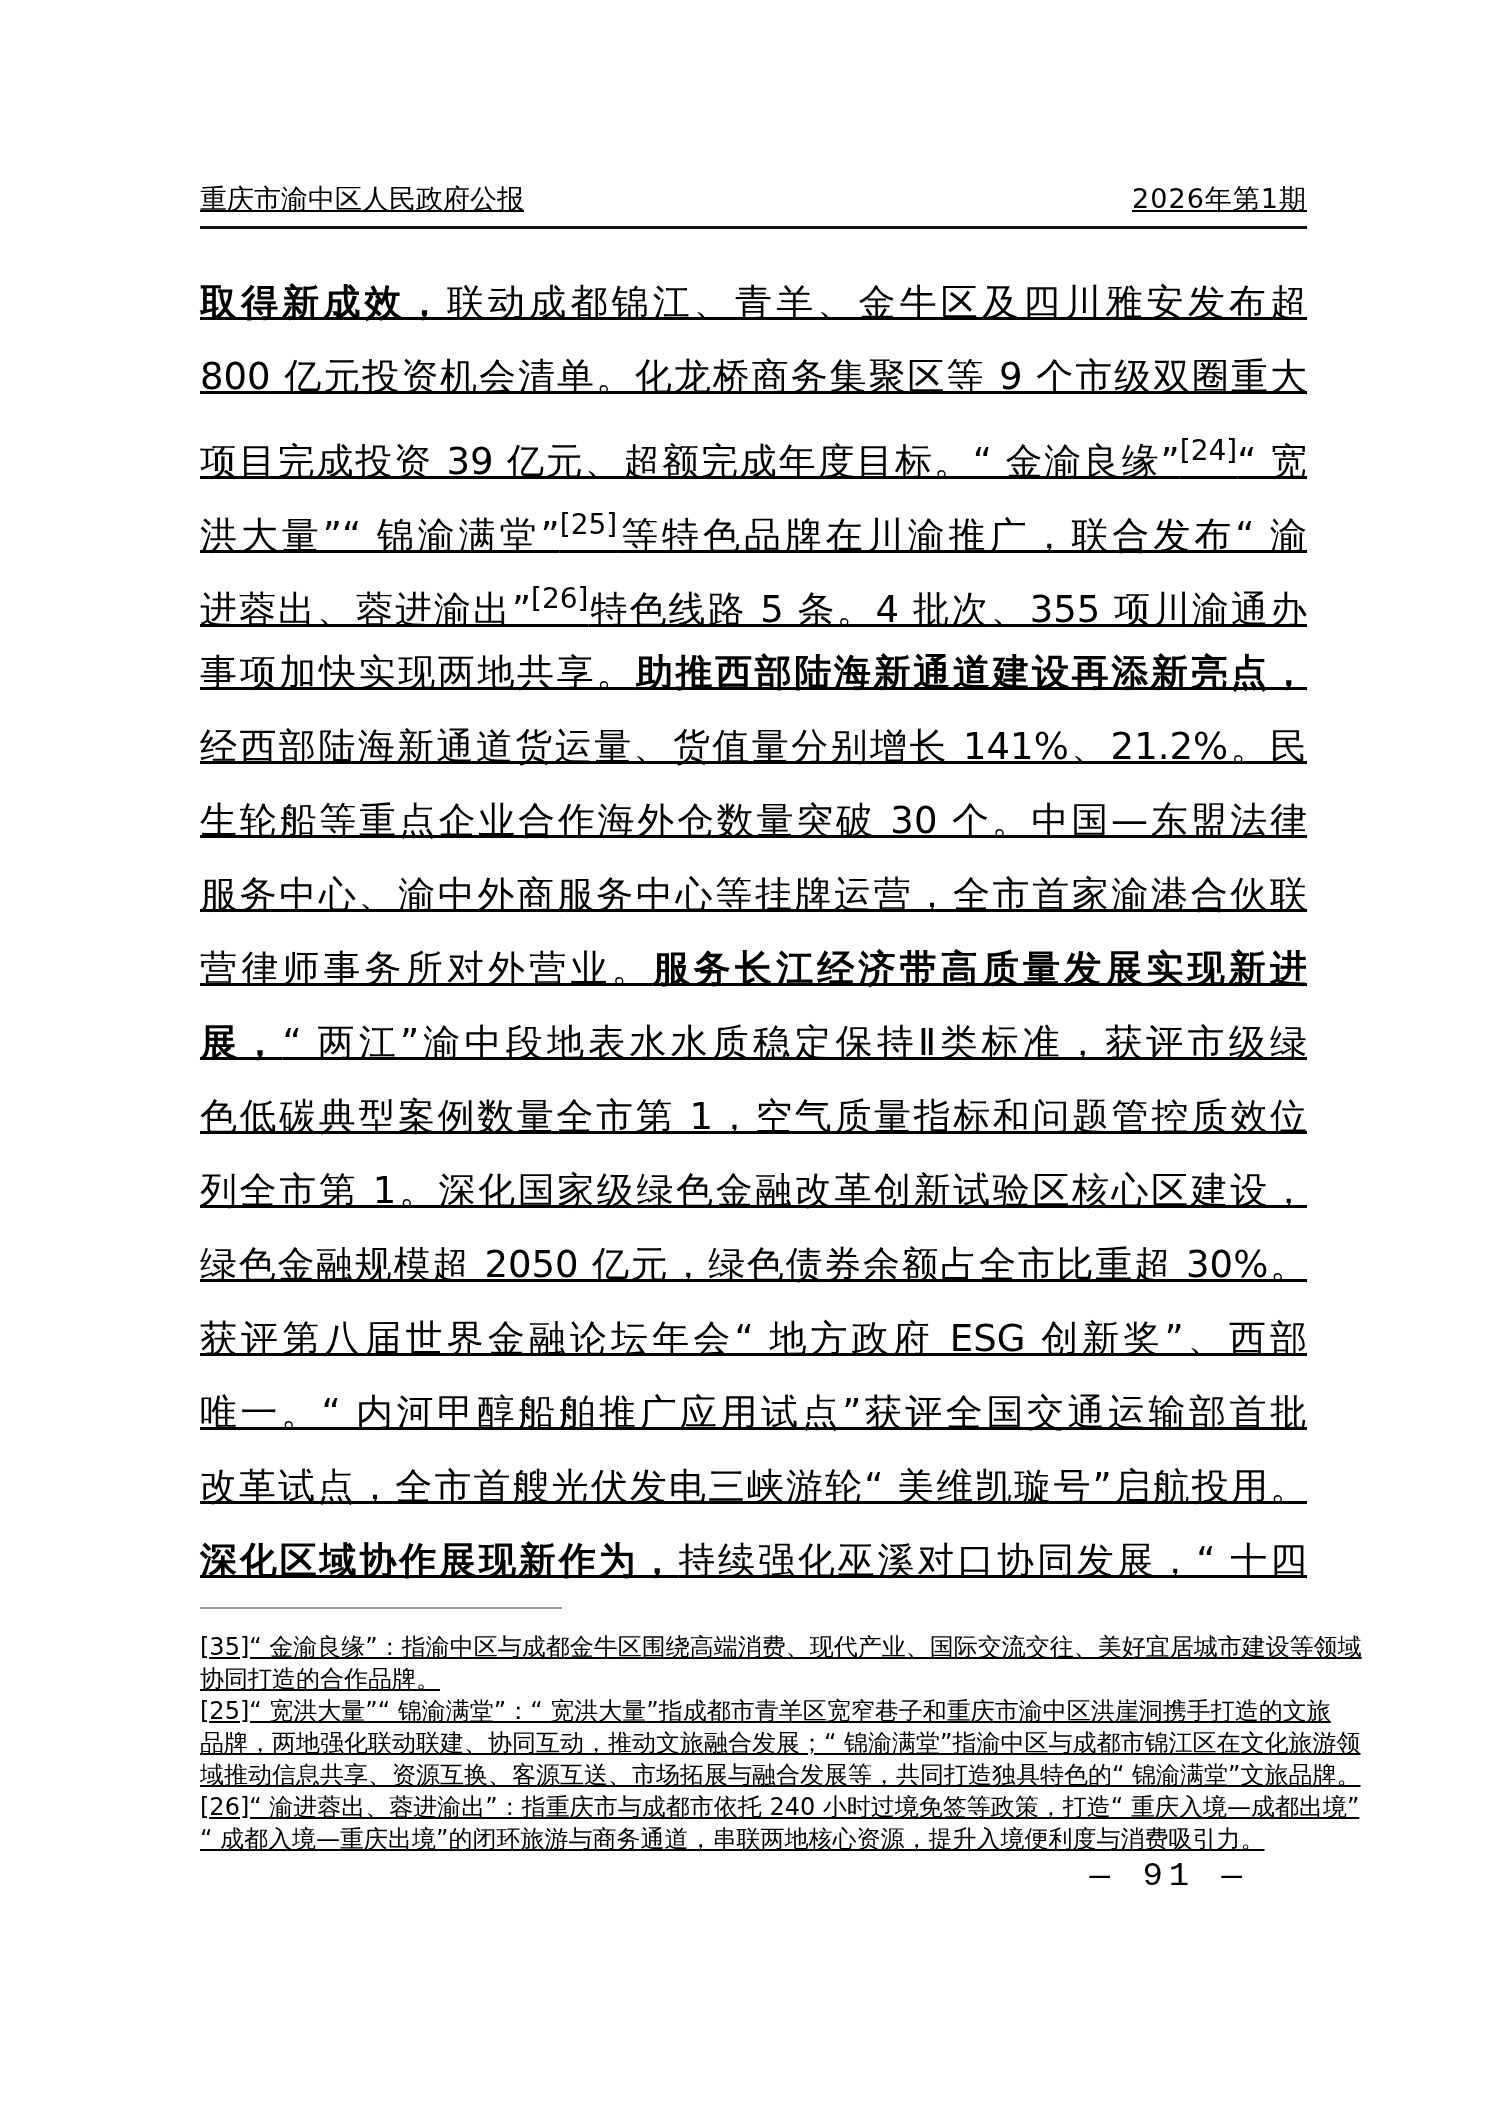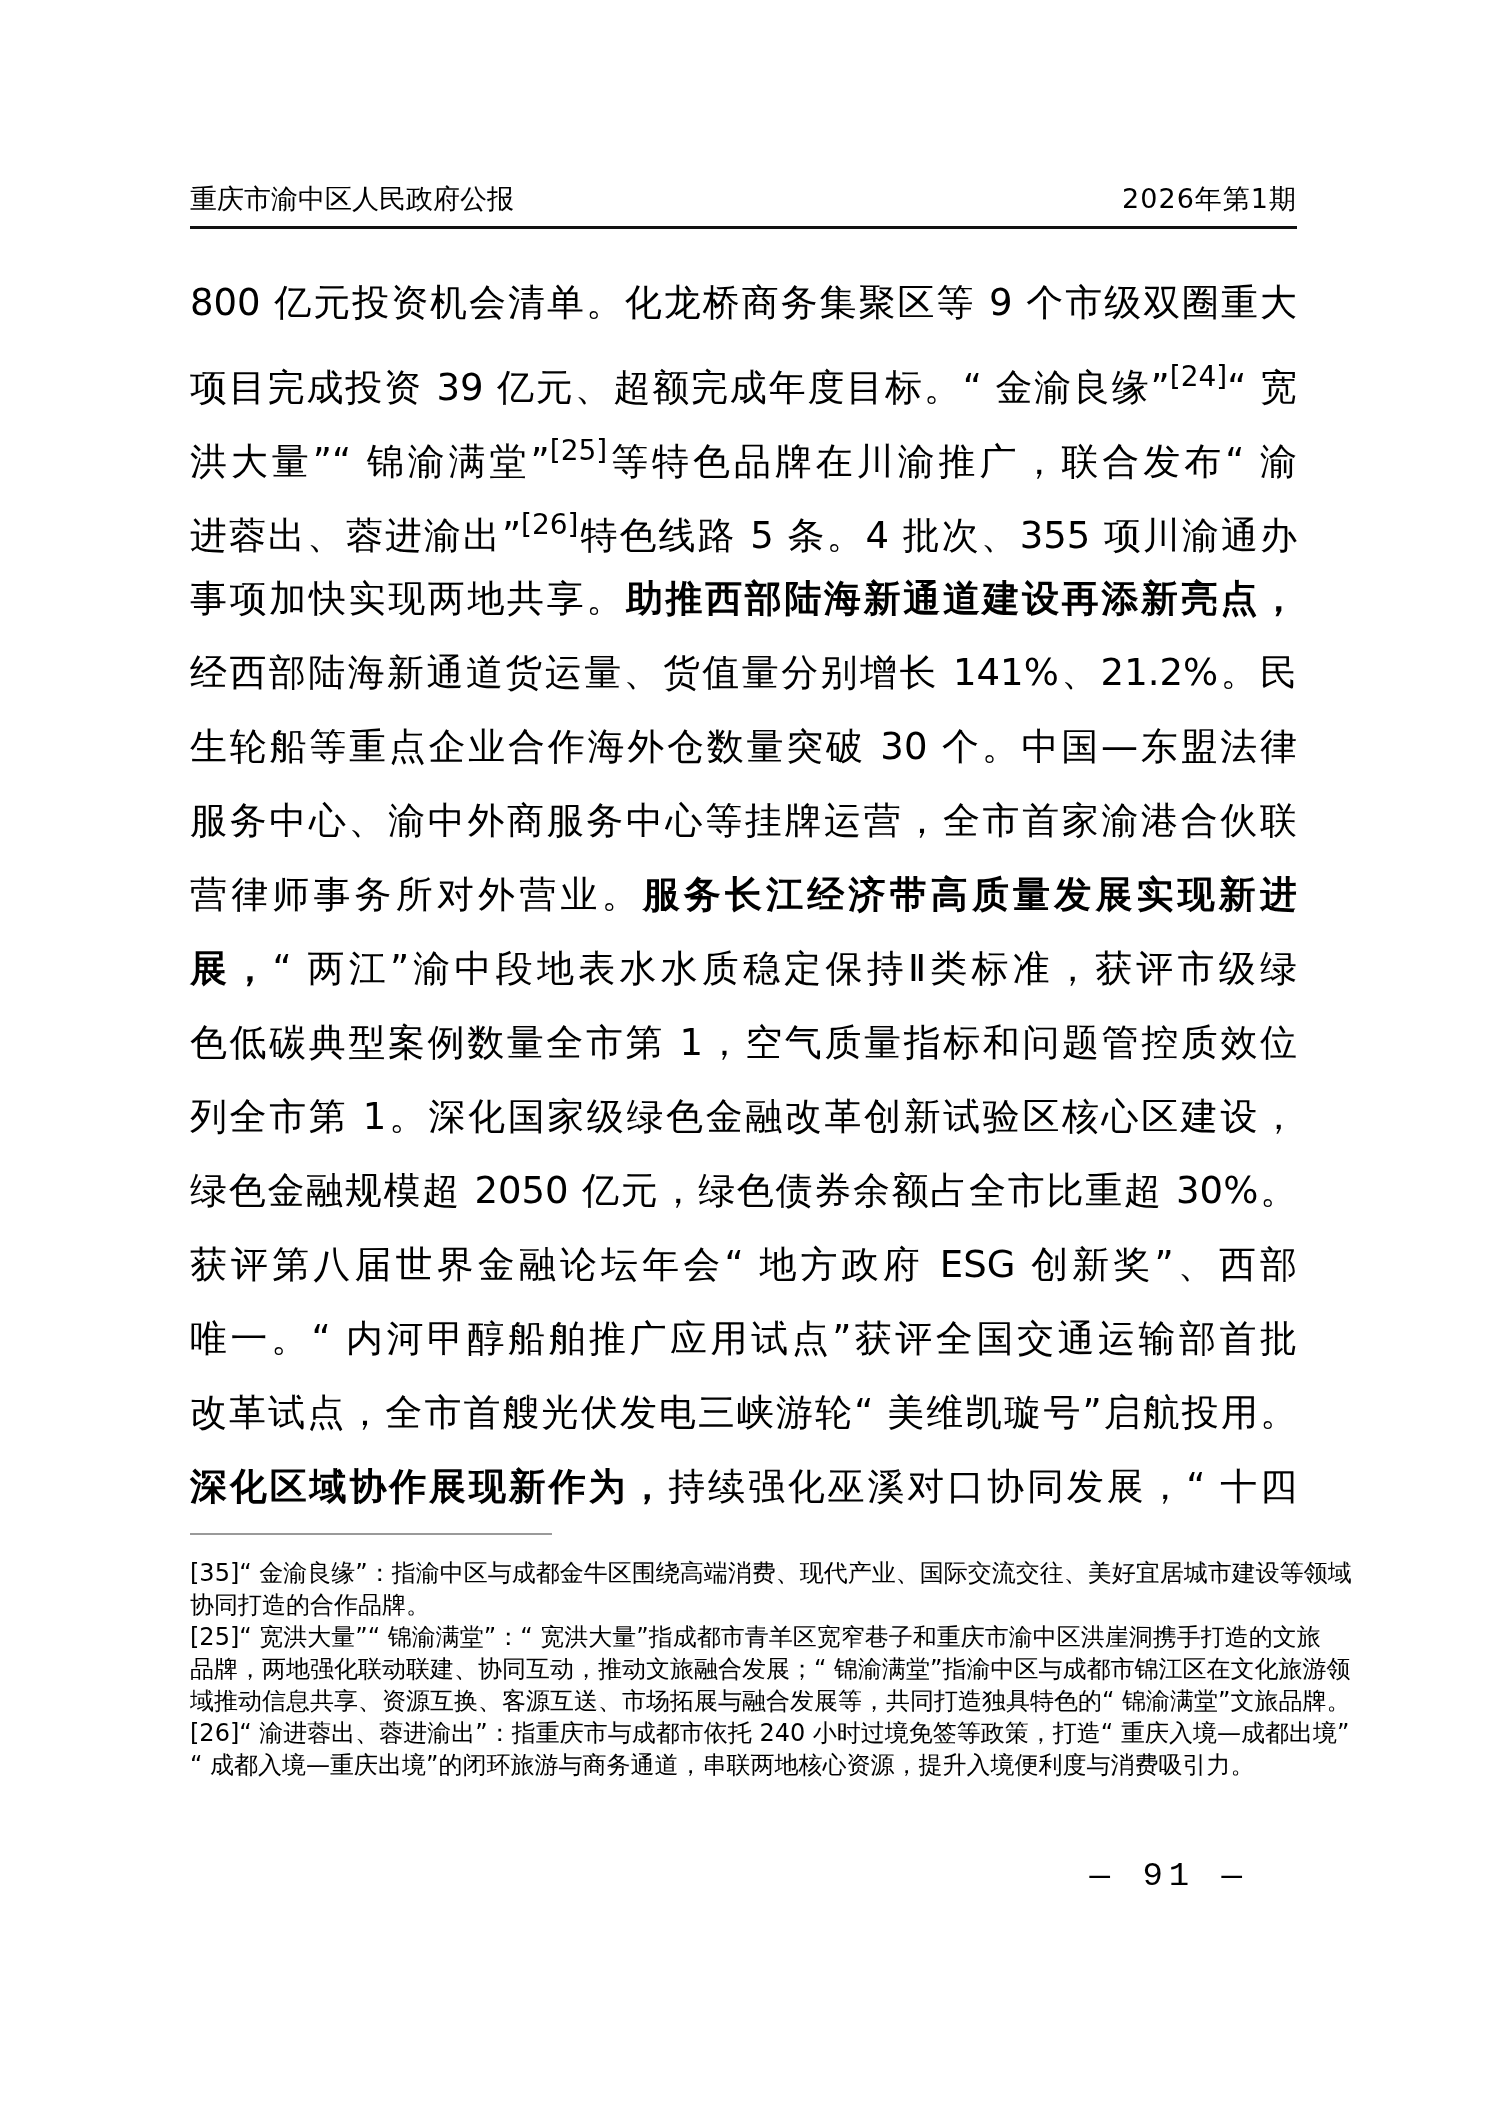--- a/index.html
+++ b/index.html
@@ -8,23 +8,24 @@
     width: 1488px;
     height: 2104px;
     margin: 0 auto;
     background: #ffffff;
     color: #000000;
     font-family: "DejaVu Sans", serif;
     overflow: hidden;
   }
   .content {
     position: absolute;
-    left: 190px;
+    left: 200px;
     top: 0;
     width: 1107px;
+    text-decoration: underline;
   }
   .header-row {
     margin-top: 182px;
     display: flex;
     justify-content: space-between;
     align-items: flex-end;
     font-size: 27px;
     line-height: 34px;
     padding-bottom: 10px;
     border-bottom: 3px solid #111111;
@@ -79,20 +80,21 @@
 
 <div class="page">
   <div class="content">
 
     <div class="header-row">
       <span>重庆市渝中区人民政府公报</span>
       <span class="header-issue">2026年第1期</span>
     </div>
 
     <div class="body-block">
+        <div class="body-line"><span class="bold">取得新成效，</span><span>联动成都锦江、青羊、金牛区及四川雅安发布超</span></div>
         <div class="body-line"><span>800 亿元投资机会清单。化龙桥商务集聚区等 9 个市级双圈重大</span></div>
         <div class="body-line"><span>项目完成投资 39 亿元、超额完成年度目标。“ 金渝良缘”</span><span class="sup">[24]</span><span>“ 宽</span></div>
         <div class="body-line"><span>洪大量”“ 锦渝满堂”</span><span class="sup">[25]</span><span>等特色品牌在川渝推广，联合发布“ 渝</span></div>
         <div class="body-line"><span>进蓉出、蓉进渝出”</span><span class="sup">[26]</span><span>特色线路 5 条。4 批次、355 项川渝通办</span></div>
         <div class="body-line"><span>事项加快实现两地共享。</span><span class="bold">助推西部陆海新通道建设再添新亮点，</span></div>
         <div class="body-line"><span>经西部陆海新通道货运量、货值量分别增长 141%、21.2%。民</span></div>
         <div class="body-line"><span>生轮船等重点企业合作海外仓数量突破 30 个。中国—东盟法律</span></div>
         <div class="body-line"><span>服务中心、渝中外商服务中心等挂牌运营，全市首家渝港合伙联</span></div>
         <div class="body-line"><span>营律师事务所对外营业。</span><span class="bold">服务长江经济带高质量发展实现新进</span></div>
         <div class="body-line"><span class="bold">展，</span><span>“ 两江”渝中段地表水水质稳定保持Ⅱ类标准，获评市级绿</span></div>

